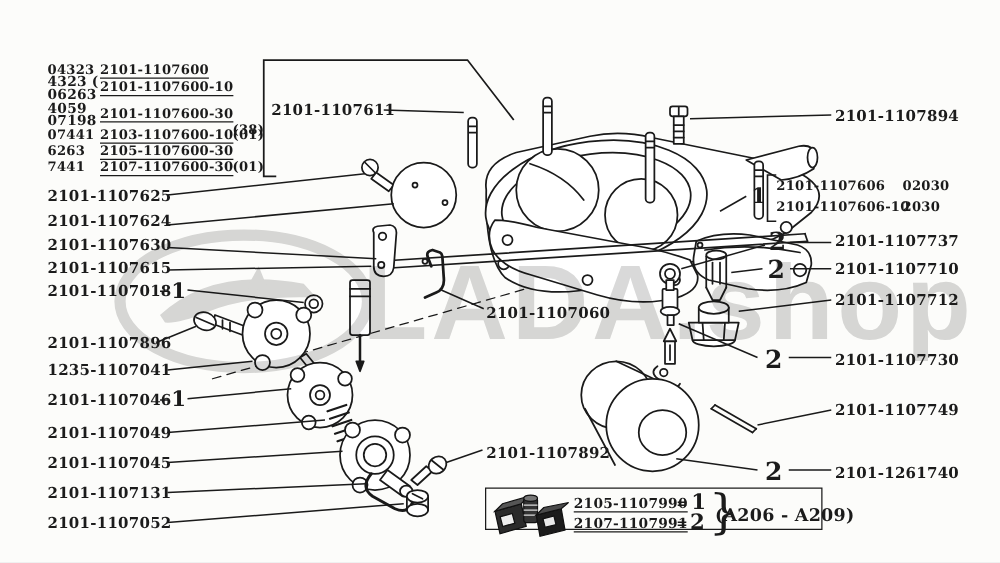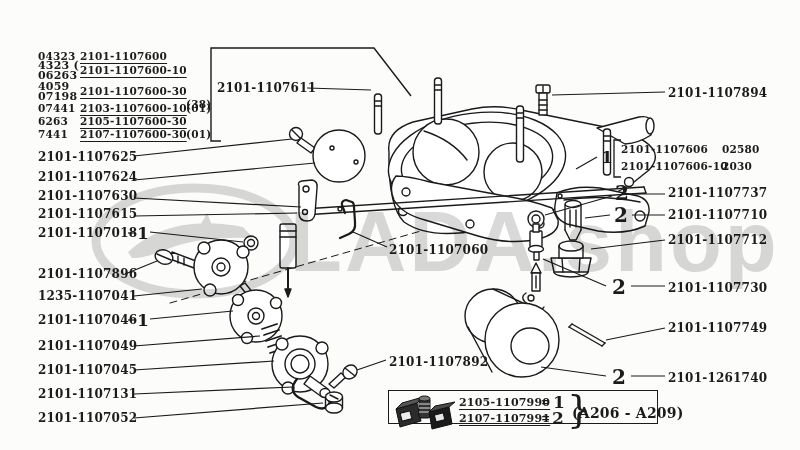--- a/index.html
+++ b/index.html
@@ -309,21 +309,21 @@
   <div class="lbl" style="left:38px;top:411px">2101-1107052</div>
 
   <div class="lbl" style="left:217px;top:81px">2101-1107611</div>
   <div class="lbl" style="left:389px;top:243px">2101-1107060</div>
   <div class="lbl" style="left:389px;top:355px">2101-1107892</div>
 
   <div class="lbl" style="left:668px;top:86px">2101-1107894</div>
 
   <span class="qty" style="left:601px;top:147px">1</span>
   <div class="lbl grp" style="left:621px;top:143px">2101-1107606</div>
-  <div class="lbl grp" style="left:722px;top:143px">02580</div>
+  <div class="lbl grp" style="left:722px;top:143px">02030</div>
   <div class="lbl grp" style="left:621px;top:160px">2101-1107606-10</div>
   <div class="lbl grp" style="left:722px;top:160px">2030</div>
 
   <div class="lbl" style="left:668px;top:186px">2101-1107737</div>
   <span class="qty qty2" style="left:615px;top:182px">2</span>
   <div class="lbl" style="left:668px;top:208px">2101-1107710</div>
   <span class="qty qty2" style="left:614px;top:204px">2</span>
   <div class="lbl" style="left:668px;top:233px">2101-1107712</div>
   <div class="lbl" style="left:668px;top:281px">2101-1107730</div>
   <span class="qty qty2" style="left:612px;top:276px">2</span>

